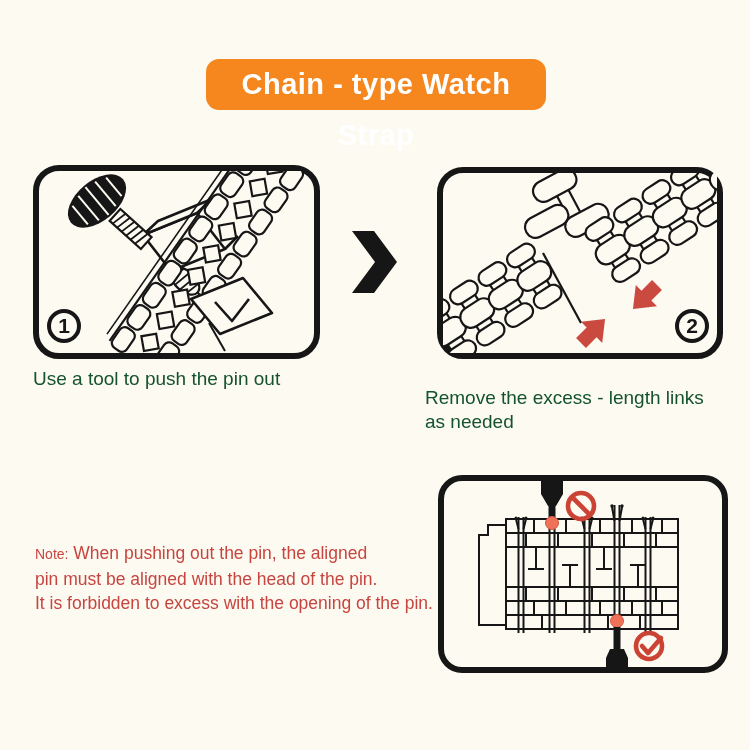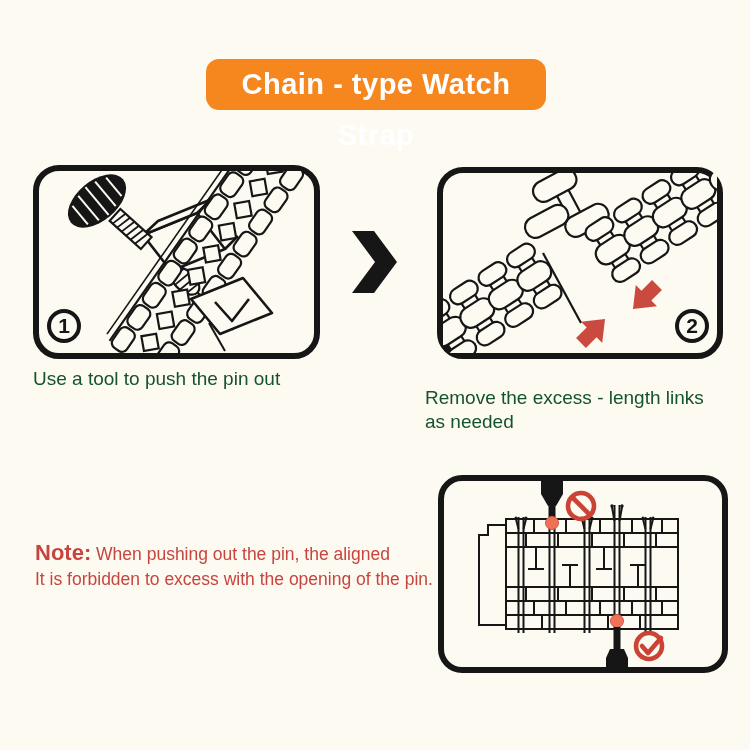--- a/index.html
+++ b/index.html
@@ -30,21 +30,21 @@
   .badge-left{left:8px;bottom:10px;}
   .badge-right{right:8px;bottom:10px;}
   .caption{position:absolute;font-size:19px;color:#14532d;}
   .caption1{left:33px;top:368px;width:287px;}
   .caption2{left:425px;top:386px;width:310px;line-height:24px;}
   .note{
     position:absolute;left:35px;top:541px;width:440px;
     color:#c7453f;font-size:17.5px;line-height:24.5px;
   }
   .note .note-line{white-space:nowrap;}
-  .note-label{font-weight:bold;font-size:22px;margin-top:48px;}
+  .note-label{font-weight:normal;font-size:14px;margin-top:48px;}
 </style>
 </head>
 <body>
 
 <div class="stage">
 
   <div class="banner">Chain - type Watch Strap</div>
 
   <div class="panel panel1">
     <svg class="fill" viewBox="0 0 275 182">
@@ -175,20 +175,21 @@
   </div>
 
   <div class="caption caption1">Use a tool to push the pin out</div>
   <div class="caption caption2">
     <div>Remove the excess - length links</div>
     <div>as needed</div>
   </div>
 
   <div class="note">
     <div class="note-line"><span class="note-label">Note:</span> <span>When pushing out the pin, the aligned</span></div>
+    <div class="note-line">pin must be aligned with the head of the pin.</div>
     <div class="note-line">It is forbidden to excess with the opening of the pin.</div>
   </div>
 
   <div class="panel panel3">
     <svg class="fill" viewBox="0 0 278 186">
 
       <g stroke="#161616" stroke-width="2" fill="none">
         <rect x="62" y="38" width="172" height="110"></rect>
         <path d="M62,44 H44 v10 h-9 v90 h27"></path>
         <line x1="62" y1="52" x2="234" y2="52"></line>

